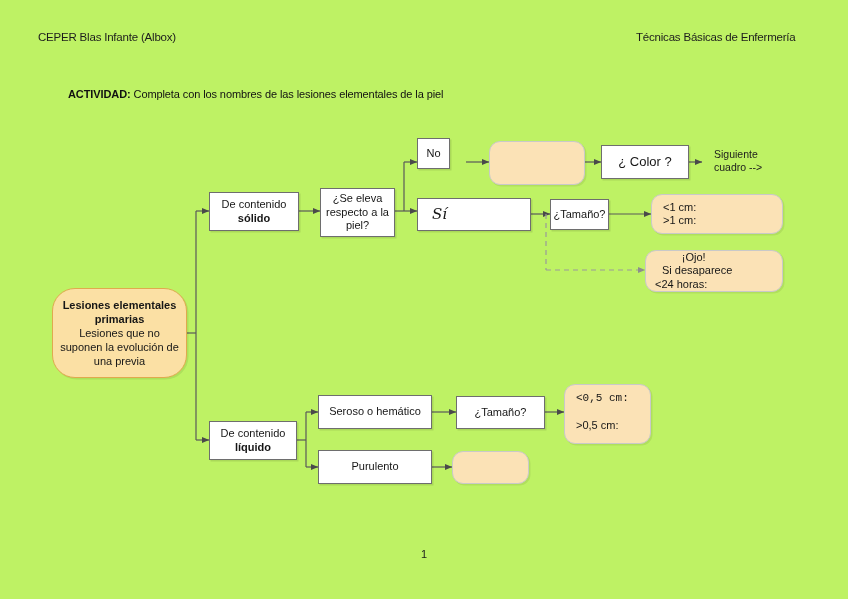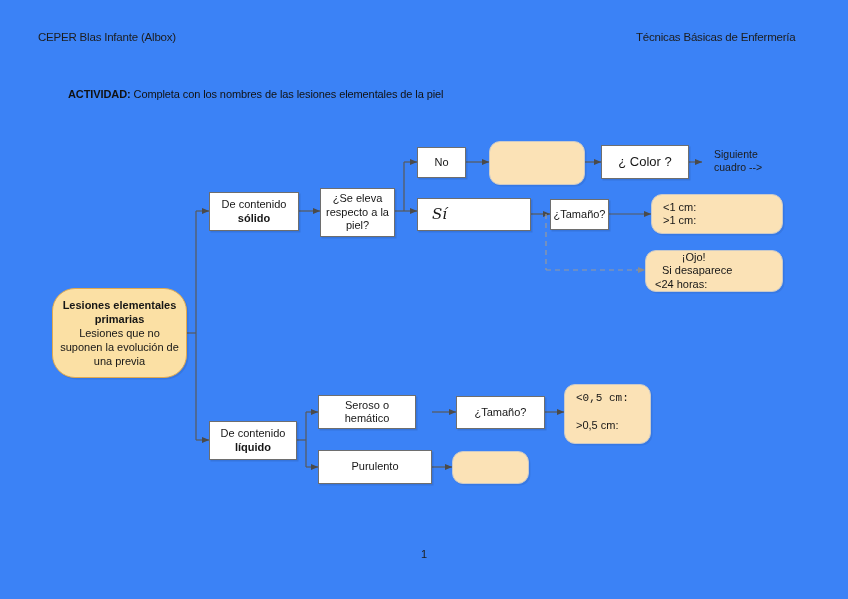--- a/index.html
+++ b/index.html
@@ -10,21 +10,21 @@
   body {
     font-family: "Liberation Sans", sans-serif;
     color: #1a1a1a;
     -webkit-font-smoothing: antialiased;
   }
   #page {
     position: relative;
     width: 848px;
     height: 599px;
     overflow: hidden;
-    background: #3b82f6;
+    background: #bef264;
   }
 
   
   .hdr {
     position: absolute;
     top: 31px;
     font-size: 11.5px;
     letter-spacing: -0.2px;
     color: #1c1c1c;
     white-space: nowrap;
@@ -197,21 +197,21 @@
       <span>
         <span>De contenido</span><br>
         <span class="l2">sólido</span>
       </span>
     </div>
 
     <div class="node" style="left:320px; top:188px; width:75px; height:49px;">
       <span>¿Se eleva respecto a la piel?</span>
     </div>
 
-    <div class="node" style="left:417px; top:147px; width:49px; height:31px;">
+    <div class="node" style="left:417px; top:138px; width:33px; height:31px;">
       <span>No</span>
     </div>
 
     <div class="node orange" style="left:489px; top:141px; width:96px; height:44px;">
       <span></span>
     </div>
 
     <div class="node" style="left:601px; top:145px; width:88px; height:34px; font-size:13px;">
       <span>¿ Color ?</span>
     </div>
@@ -242,21 +242,21 @@
       </span>
     </div>
 
     <div class="node" style="left:209px; top:421px; width:88px; height:39px;">
       <span>
         <span>De contenido</span><br>
         <span class="l2">líquido</span>
       </span>
     </div>
 
-    <div class="node" style="left:318px; top:395px; width:98px; height:34px;">
+    <div class="node" style="left:318px; top:395px; width:114px; height:34px;">
       <span>Seroso o hemático</span>
     </div>
 
     <div class="node" style="left:456px; top:396px; width:89px; height:33px;">
       <span>¿Tamaño?</span>
     </div>
 
     <div class="node orange left" style="left:564px; top:384px; width:87px; height:60px; align-items:flex-start; padding-top:7px;">
       <span>
         <span style="display:block;font-family:Liberation Mono, monospace;">&lt;0,5 cm:</span>

